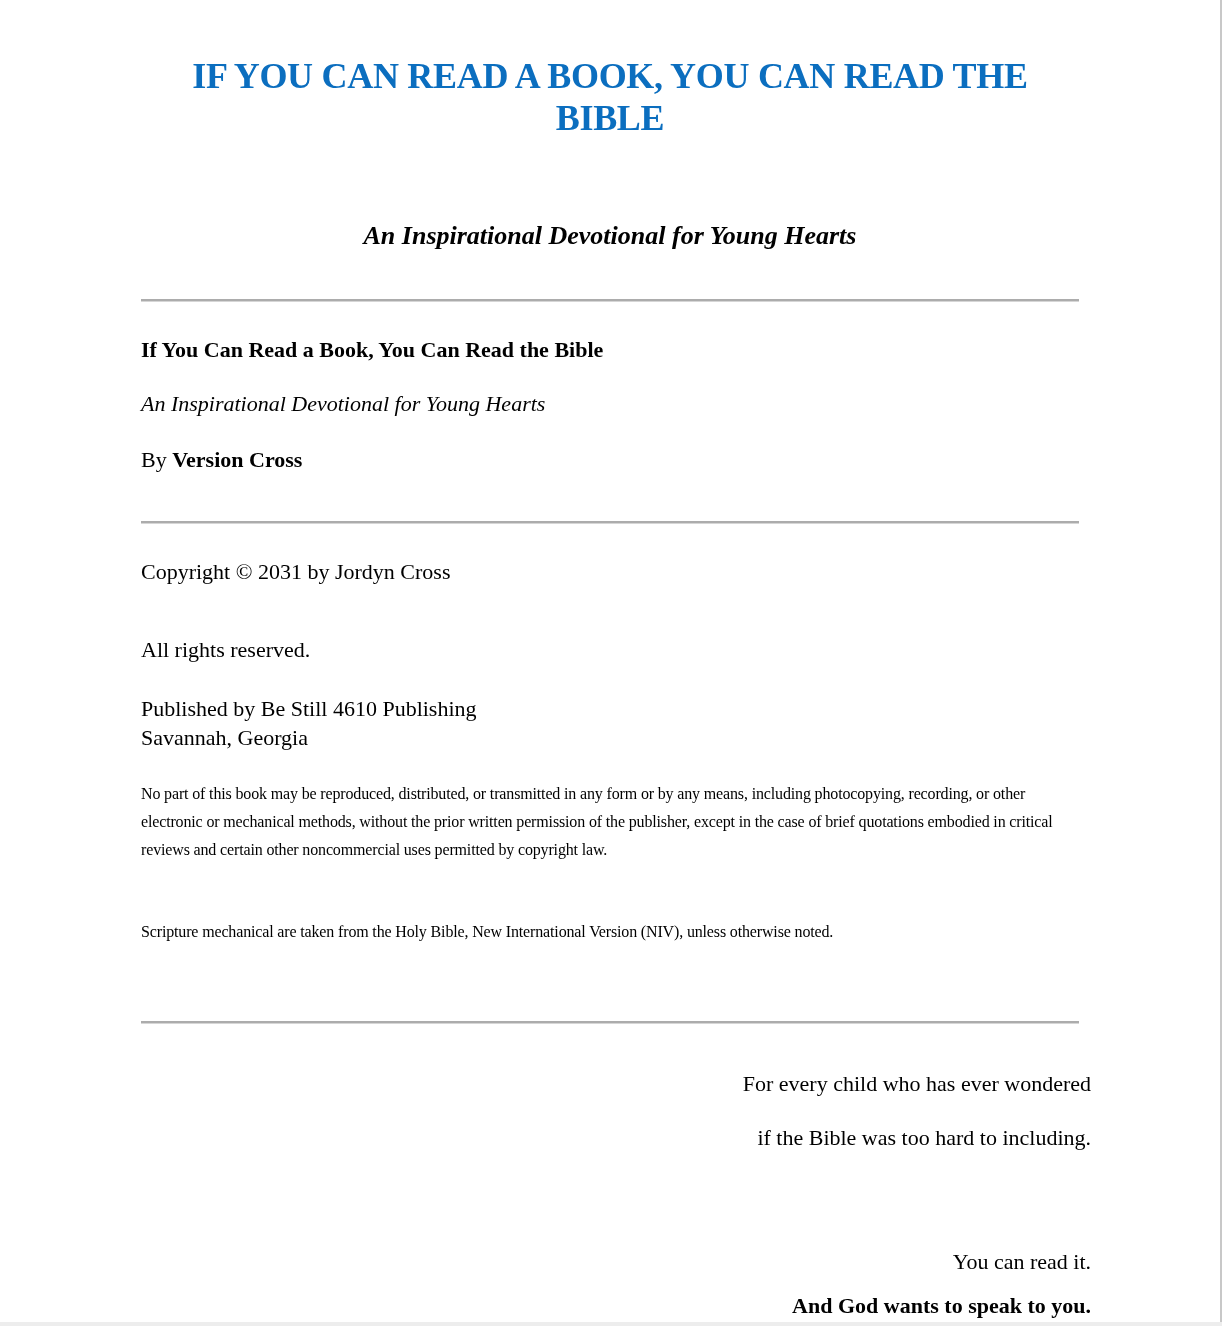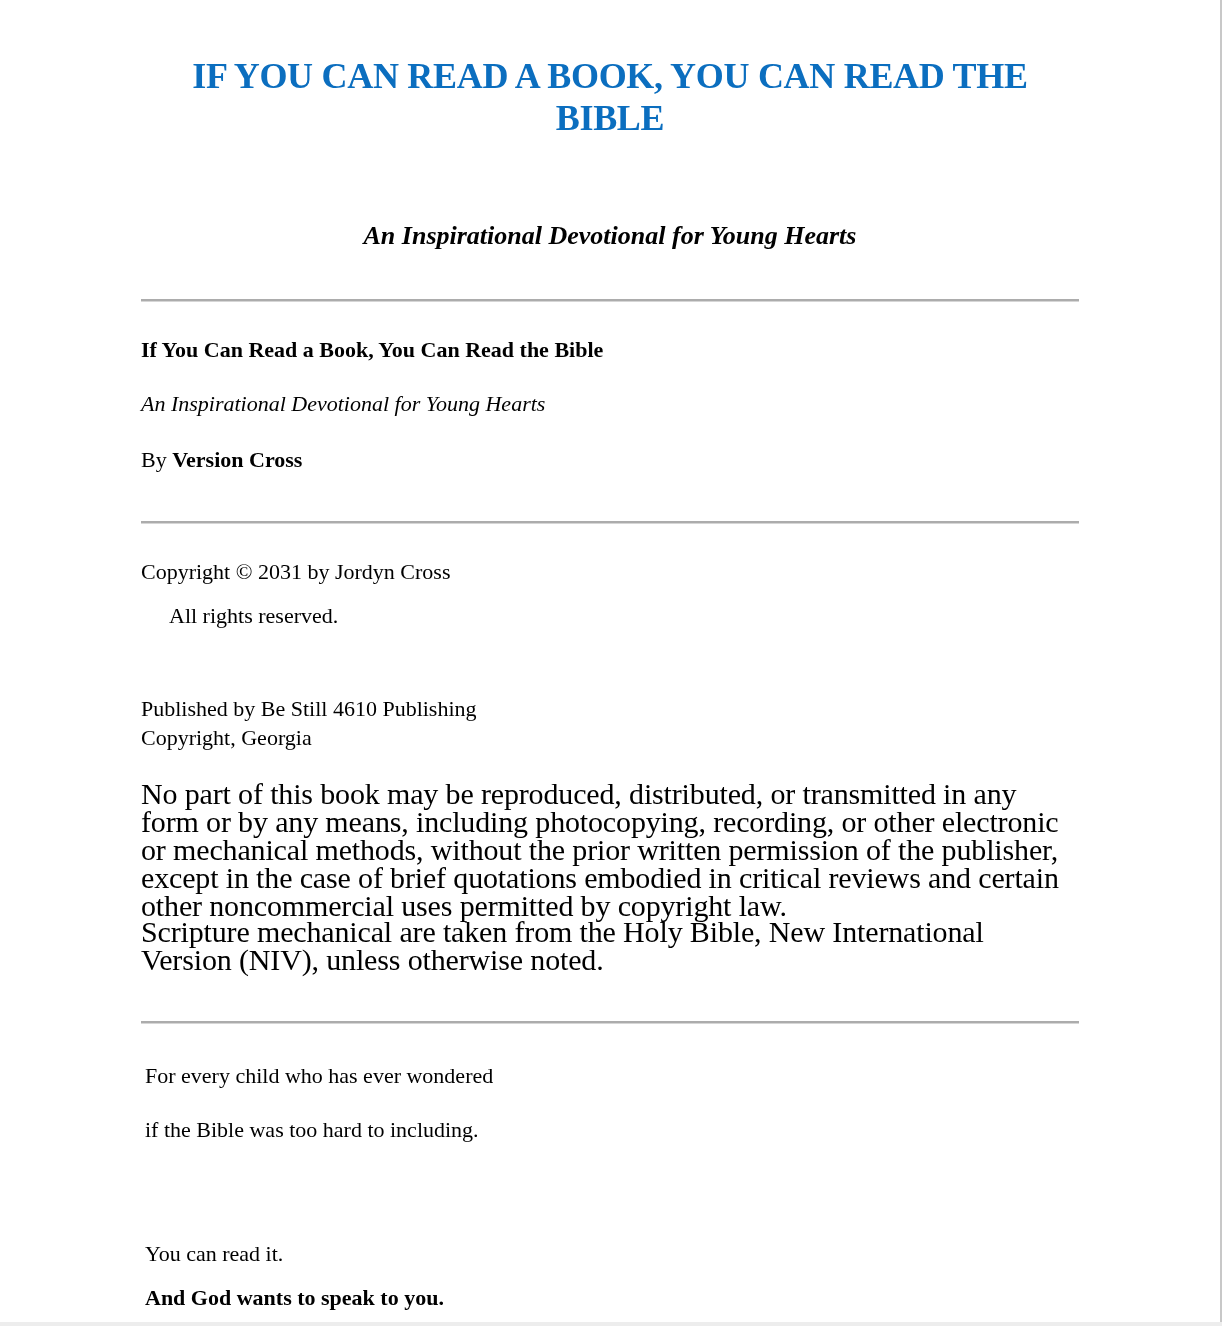--- a/index.html
+++ b/index.html
@@ -80,30 +80,30 @@
       line-height: 28px;
       white-space: nowrap;
     }
     .bold { font-weight: bold; }
     .italic { font-style: italic; }
     .para {
       position: absolute;
       left: 0;
       width: 938px;
       margin: 0;
-      font-size: 30px;
+      font-size: 16px;
       line-height: 28px;
       letter-spacing: -0.15px;
     }
     .center-line {
       position: absolute;
       left: 0;
       width: 938px;
-      margin: 4px;
-      text-align: left;
+      margin: 12px;
+      text-align: right;
       font-size: 22px;
       line-height: 28px;
     }
   </style>
 </head>
 <body>
 
 <div class="page">
 
   <h1 class="book-title">IF YOU CAN READ A BOOK, YOU CAN READ THE BIBLE</h1>
@@ -118,23 +118,23 @@
     <p class="line" style="top:446px;">
       <span>By</span>
       <span class="bold">Version Cross</span>
     </p>
   </section>
 
   <hr class="rule" style="top:521px;">
 
   <section>
     <p class="line" style="top:558px;">Copyright © 2031 by Jordyn Cross</p>
-    <p class="line" style="top:602px;margin-left:28px;">All rights reserved.</p>
+    <p class="line" style="top:636px;">All rights reserved.</p>
     <p class="line" style="top:668px;margin-top:27px;">Published by Be Still 4610 Publishing</p>
-    <p class="line" style="top:724px;">Copyright, Georgia</p>
+    <p class="line" style="top:724px;">Savannah, Georgia</p>
     <p class="para" style="top:780px;">No part of this book may be reproduced, distributed, or transmitted in any form or by any means, including photocopying, recording, or other electronic or mechanical methods, without the prior written permission of the publisher, except in the case of brief quotations embodied in critical reviews and certain other noncommercial uses permitted by copyright law.</p>
     <p class="para" style="top:918px;">Scripture mechanical are taken from the Holy Bible, New International Version (NIV), unless otherwise noted.</p>
   </section>
 
   <hr class="rule" style="top:1021px;">
 
   <section>
     <p class="center-line" style="top:1058px;">For every child who has ever wondered</p>
     <p class="center-line" style="top:1112px;">if the Bible was too hard to including.</p>
     <p class="center-line" style="top:1236px;">You can read it.</p>

